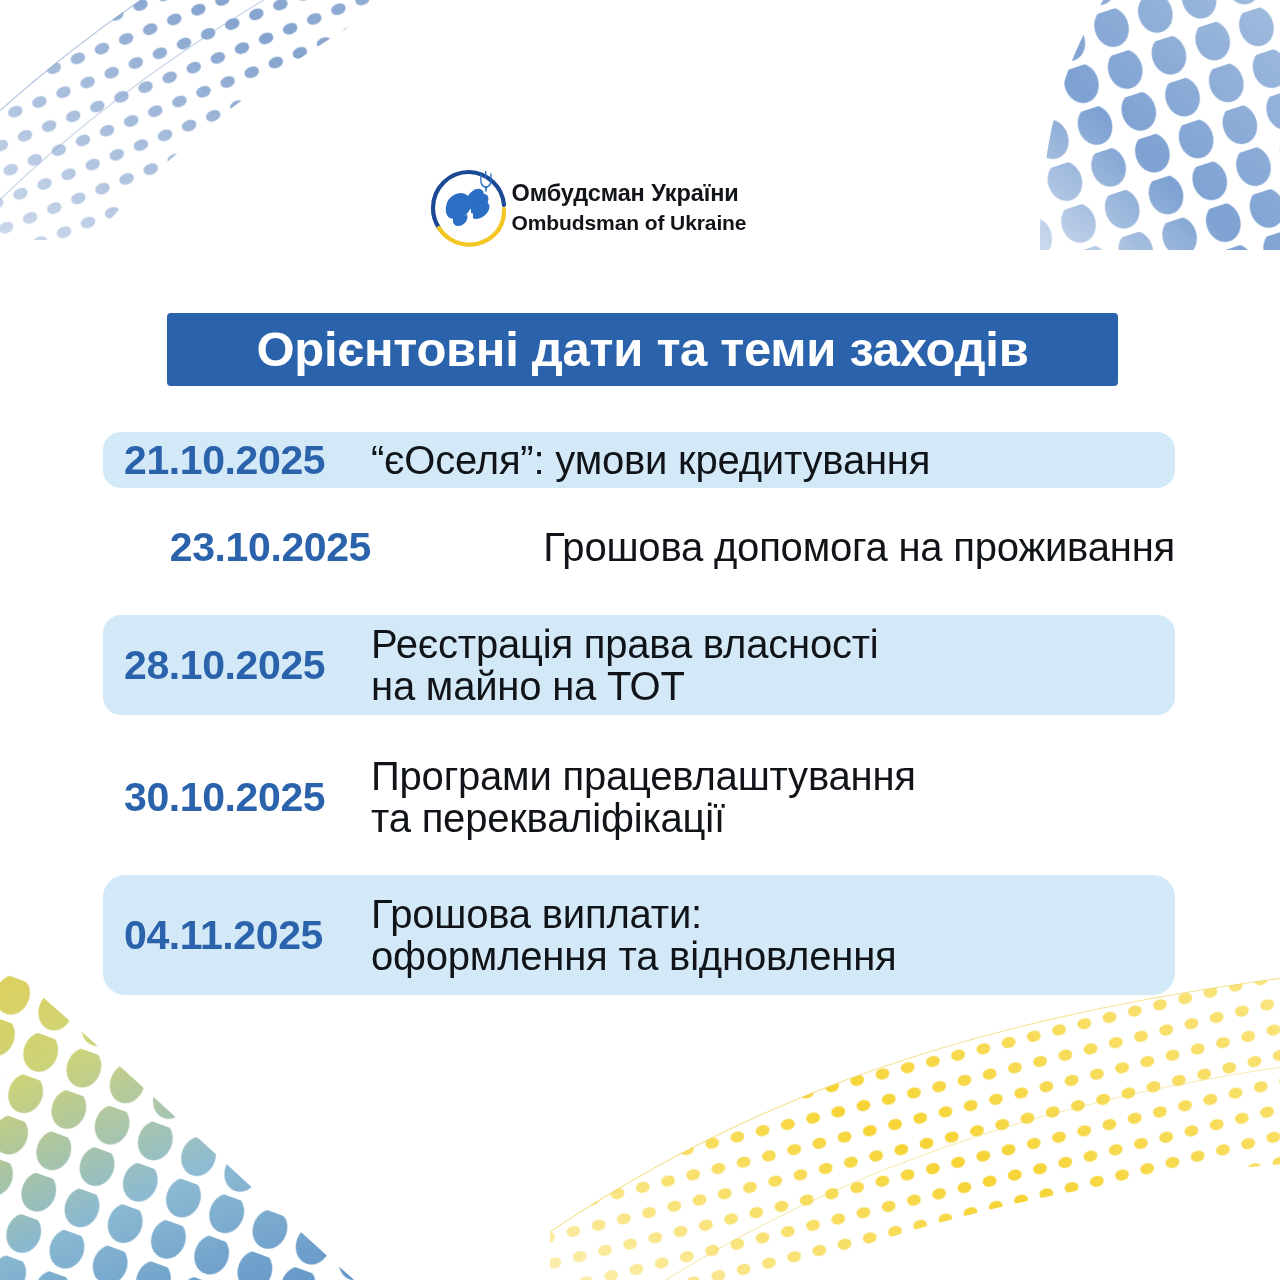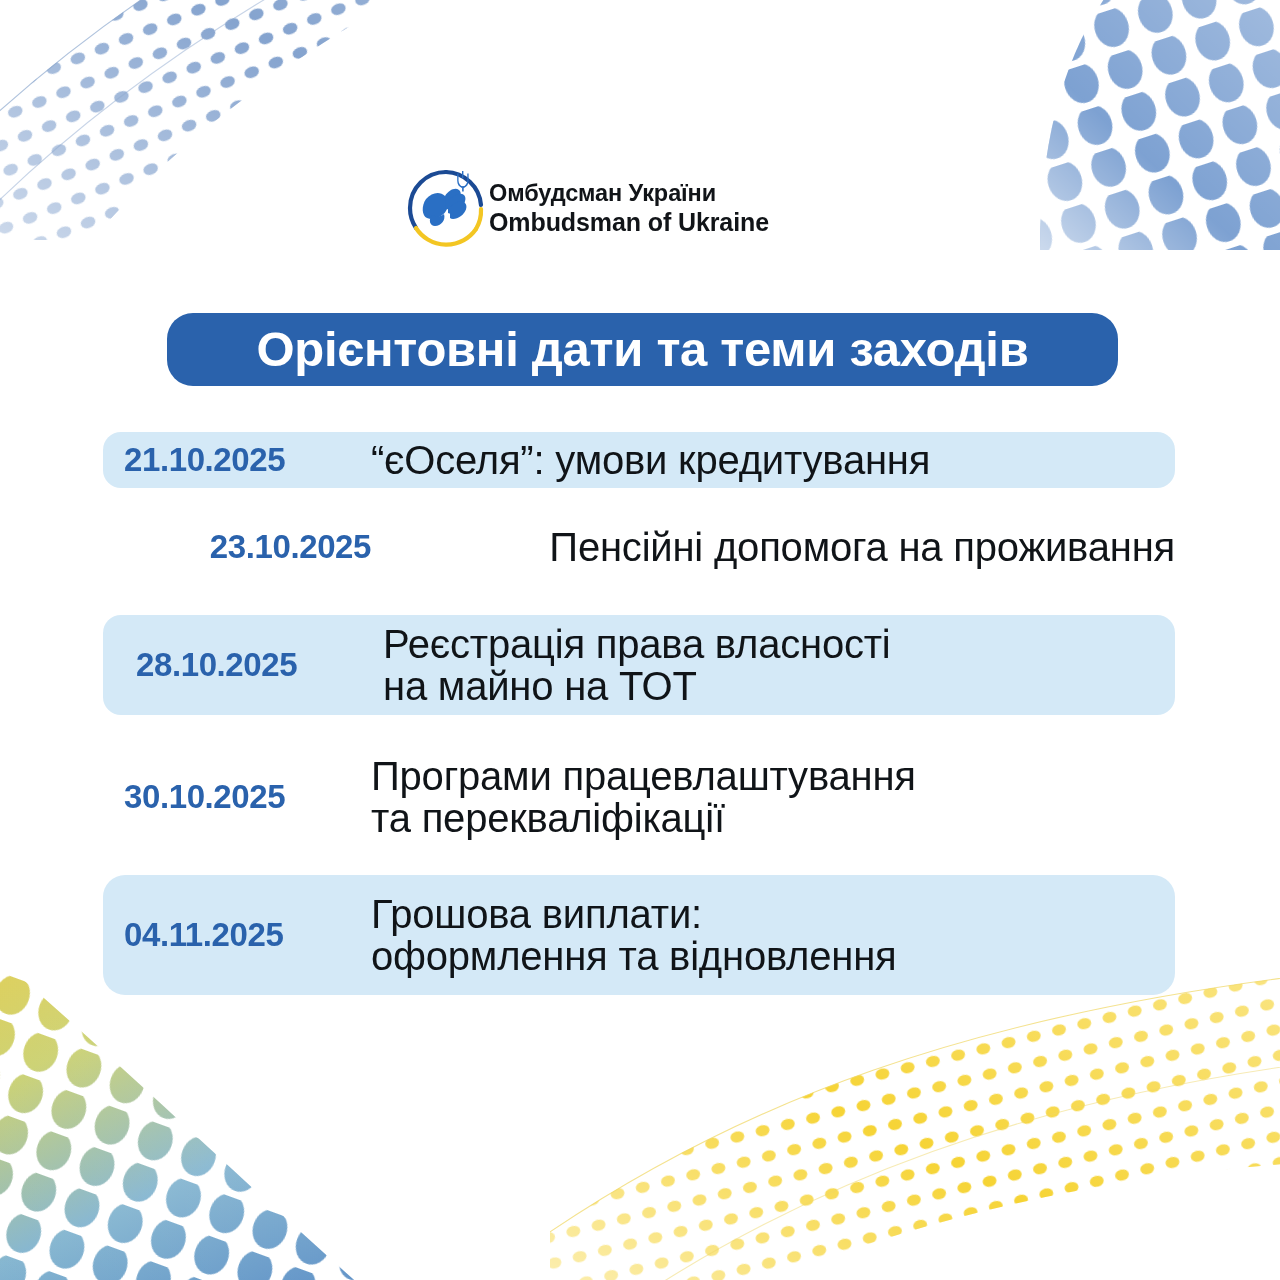--- a/index.html
+++ b/index.html
@@ -49,21 +49,21 @@
   .logo-mark { flex: 0 0 auto; }
   .logo-text-ua,
   .logo-text-en {
     font-weight: bold;
     color: #111418;
     letter-spacing: -0.1px;
     white-space: nowrap;
   }
   #logo-ombudsman .logo-words { }
   #logo-ombudsman .logo-text-ua { font-size: 23.5px; line-height: 29px; }
-  #logo-ombudsman .logo-text-en { font-size: 25px; line-height: 29px; }
+  #logo-ombudsman .logo-text-en { font-size: 21px; line-height: 29px; }
 
   #logo-vidrodzhennya .logo-words { margin-left: 24px; }
   #logo-vidrodzhennya .logo-text-ua,
   #logo-vidrodzhennya .logo-text-en {
     font-size: 22px;
     line-height: 27px;
     letter-spacing: 0.9px;
   }
   .logo-divider {
     width: 5px;
@@ -74,21 +74,21 @@
   }
 
   
   #title-banner {
     position: absolute;
     left: 167px;
     top: 313px;
     width: 951px;
     height: 73px;
     background: #2a62ac;
-    border-radius: 26px;
+    border-radius: 4px;
     display: flex;
     align-items: center;
     justify-content: center;
     z-index: 3;
   }
   #title-banner .title-text {
     color: #ffffff;
     font-size: 49px;
     font-weight: bold;
     letter-spacing: -0.3px;
@@ -113,38 +113,38 @@
   }
   .row.shaded { background: #d4e9f7; }
   .row.plain  { background: transparent; }
 
   .row-date {
     flex: 0 0 auto;
     width: 268px;
     padding-left: 21px;
     box-sizing: border-box;
     color: #2a62ac;
-    font-size: 33px;
+    font-size: 41px;
     font-weight: bold;
     letter-spacing: -0.4px;
     white-space: nowrap;
   }
   .row-topic {
     flex: 1 1 auto;
     color: #101418;
     font-size: 40px;
     line-height: 42px;
     letter-spacing: -0.2px;
     white-space: pre-line;
   }
 
   
   #row-1 { height: 56px; margin-bottom: 31px; }
   #row-2 { height: 56px; margin-bottom: 40px; text-align: right; }
-  #row-3 { height: 100px; margin-bottom: 34px; padding-left: 12px; }
+  #row-3 { height: 100px; margin-bottom: 34px; }
   #row-4 { height: 96px; margin-bottom: 30px; }
   #row-5 { height: 120px; border-radius: 22px; }
 </style>
 </head>
 <body>
 
 <div id="poster">
 
   <svg class="deco" id="deco-tl" viewBox="0 0 780 360" xmlns="http://www.w3.org/2000/svg">
     <defs>
@@ -280,21 +280,21 @@
 
   <div id="schedule">
 
     <div class="row shaded" id="row-1">
       <div class="row-date">21.10.2025</div>
       <div class="row-topic">“єОселя”: умови кредитування</div>
     </div>
 
     <div class="row plain" id="row-2">
       <div class="row-date">23.10.2025</div>
-      <div class="row-topic">Пенсійні допомога на проживання</div>
+      <div class="row-topic">Грошова допомога на проживання</div>
     </div>
 
     <div class="row shaded" id="row-3">
       <div class="row-date">28.10.2025</div>
       <div class="row-topic">Реєстрація права власності
 на майно на ТОТ</div>
     </div>
 
     <div class="row plain" id="row-4">
       <div class="row-date">30.10.2025</div>

